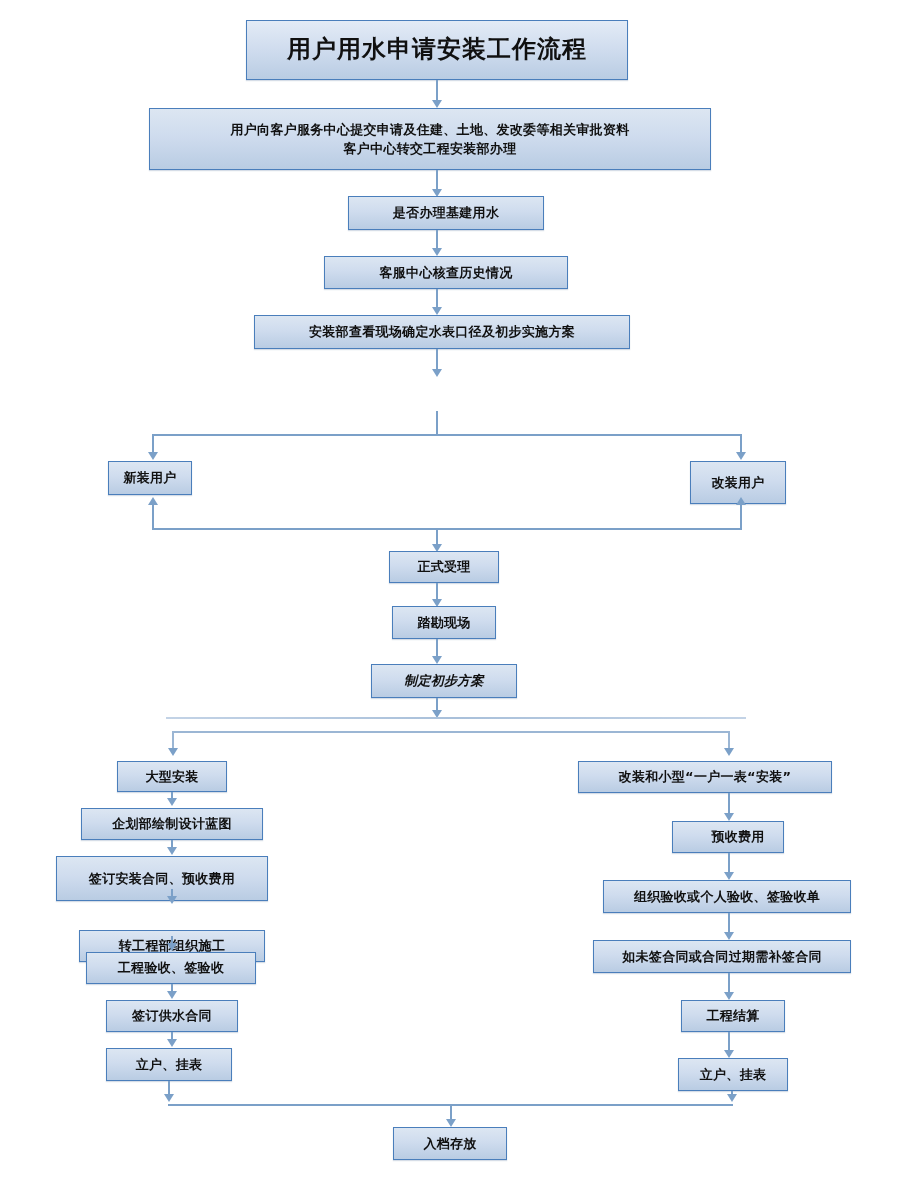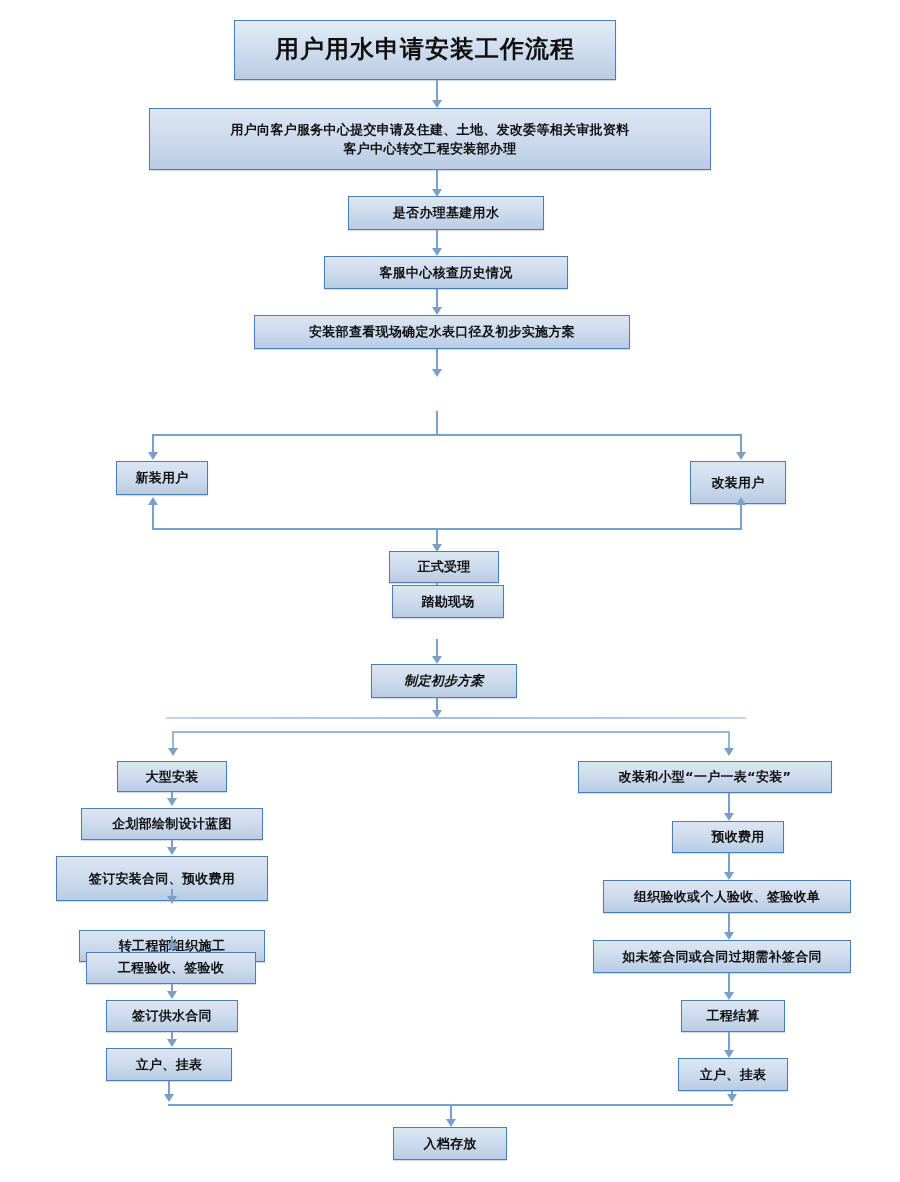--- a/index.html
+++ b/index.html
@@ -78,21 +78,21 @@
     border-left: 5px solid transparent;
     border-right: 5px solid transparent;
     border-bottom: 8px solid #7ba0c8;
   }
 </style>
 </head>
 <body>
 
 <div id="flowchart">
 
-  <div class="node title" style="left:234px; top:20px; width:382px; height:60px;">用户用水申请安装工作流程</div>
+  <div class="node title" style="left:246px; top:20px; width:382px; height:60px;">用户用水申请安装工作流程</div>
   <div class="conn v" style="left:436px; top:80px; height:23px;"></div>
   <div class="arrow-down" style="left:432px; top:100px;"></div>
 
   <div class="node two-line" style="left:149px; top:108px; width:562px; height:62px;">
     <span>用户向客户服务中心提交申请及住建、土地、发改委等相关审批资料</span>
     <span>客户中心转交工程安装部办理</span>
   </div>
   <div class="conn v" style="left:436px; top:170px; height:22px;"></div>
   <div class="arrow-down" style="left:432px; top:189px;"></div>
 
@@ -109,36 +109,36 @@
   <div class="arrow-down" style="left:432px; top:369px;"></div>
 
 
   <div class="conn v" style="left:436px; top:411px; height:24px;"></div>
   <div class="conn h" style="left:152px; top:434px; width:590px;"></div>
   <div class="conn v" style="left:152px; top:434px; height:22px;"></div>
   <div class="arrow-down" style="left:148px; top:452px;"></div>
   <div class="conn v" style="left:740px; top:434px; height:22px;"></div>
   <div class="arrow-down" style="left:736px; top:452px;"></div>
 
-  <div class="node" style="left:116px; top:461px; width:92px; height:34px;">新装用户</div>
+  <div class="node" style="left:108px; top:461px; width:84px; height:34px;">新装用户</div>
   <div class="node" style="left:690px; top:461px; width:96px; height:43px;">改装用户</div>
 
   <div class="arrow-up" style="left:148px; top:497px;"></div>
   <div class="conn v" style="left:152px; top:504px; height:26px;"></div>
   <div class="arrow-up" style="left:736px; top:497px;"></div>
   <div class="conn v" style="left:740px; top:504px; height:26px;"></div>
   <div class="conn h" style="left:152px; top:528px; width:590px;"></div>
   <div class="conn v" style="left:436px; top:528px; height:20px;"></div>
   <div class="arrow-down" style="left:432px; top:544px;"></div>
 
   <div class="node" style="left:389px; top:551px; width:110px; height:32px;">正式受理</div>
   <div class="conn v" style="left:436px; top:583px; height:20px;"></div>
   <div class="arrow-down" style="left:432px; top:599px;"></div>
 
-  <div class="node" style="left:392px; top:585px; width:112px; height:33px;">踏勘现场</div>
+  <div class="node" style="left:392px; top:606px; width:104px; height:33px;">踏勘现场</div>
   <div class="conn v" style="left:436px; top:639px; height:21px;"></div>
   <div class="arrow-down" style="left:432px; top:656px;"></div>
 
   <div class="node" style="left:371px; top:664px; width:146px; height:34px;font-style:italic;">制定初步方案</div>
   <div class="conn v" style="left:436px; top:698px; height:14px;"></div>
   <div class="arrow-down" style="left:432px; top:710px;"></div>
 
   <div class="divider" style="left:166px; top:717px; width:580px;"></div>
 
   <div class="conn h thin" style="left:172px; top:731px; width:558px;"></div>

